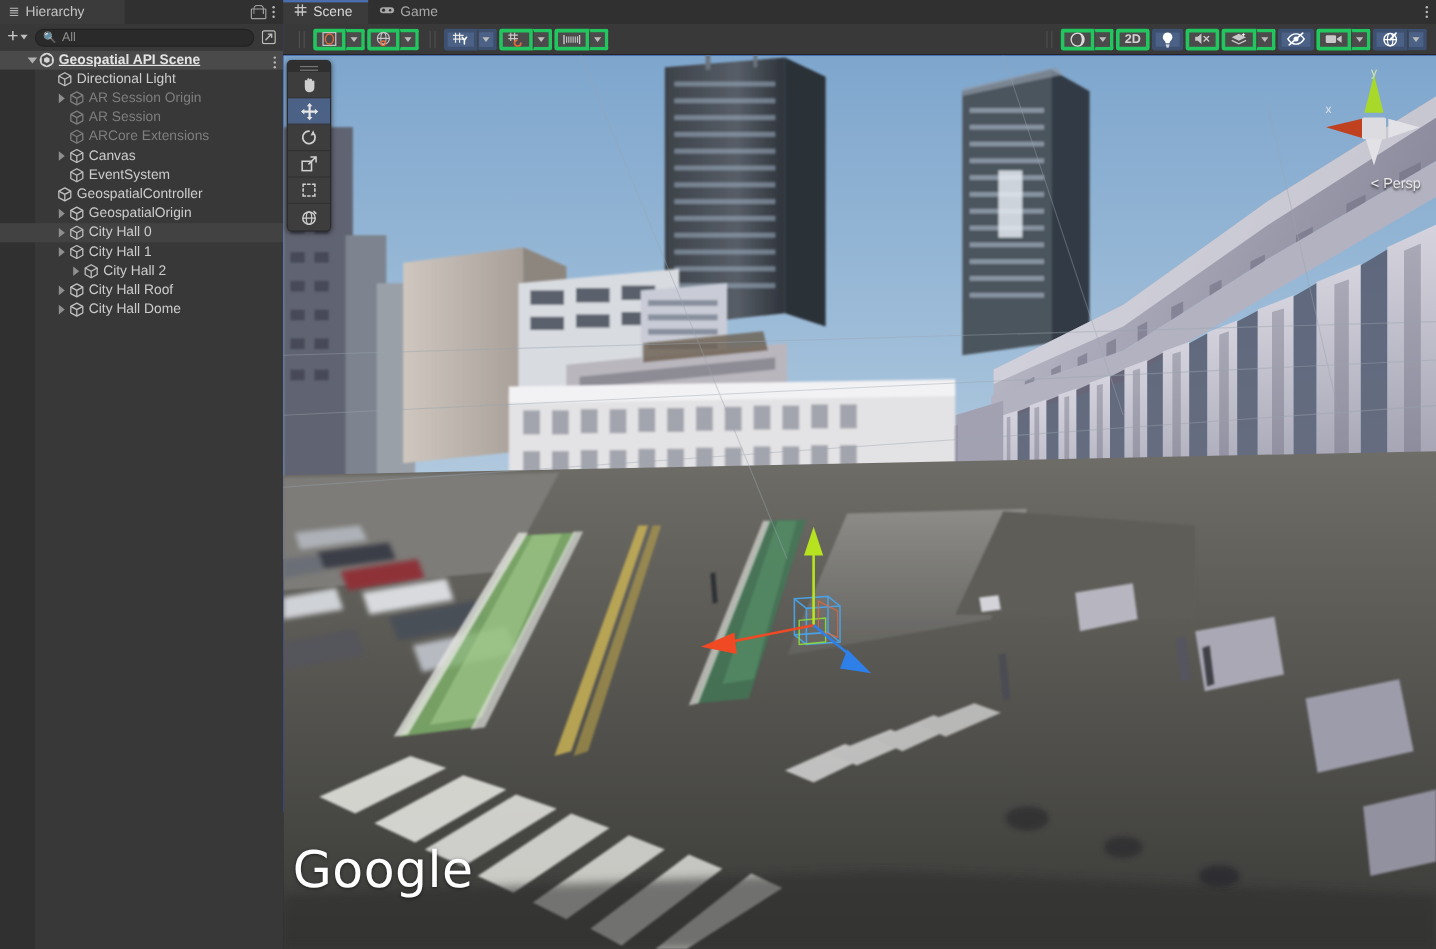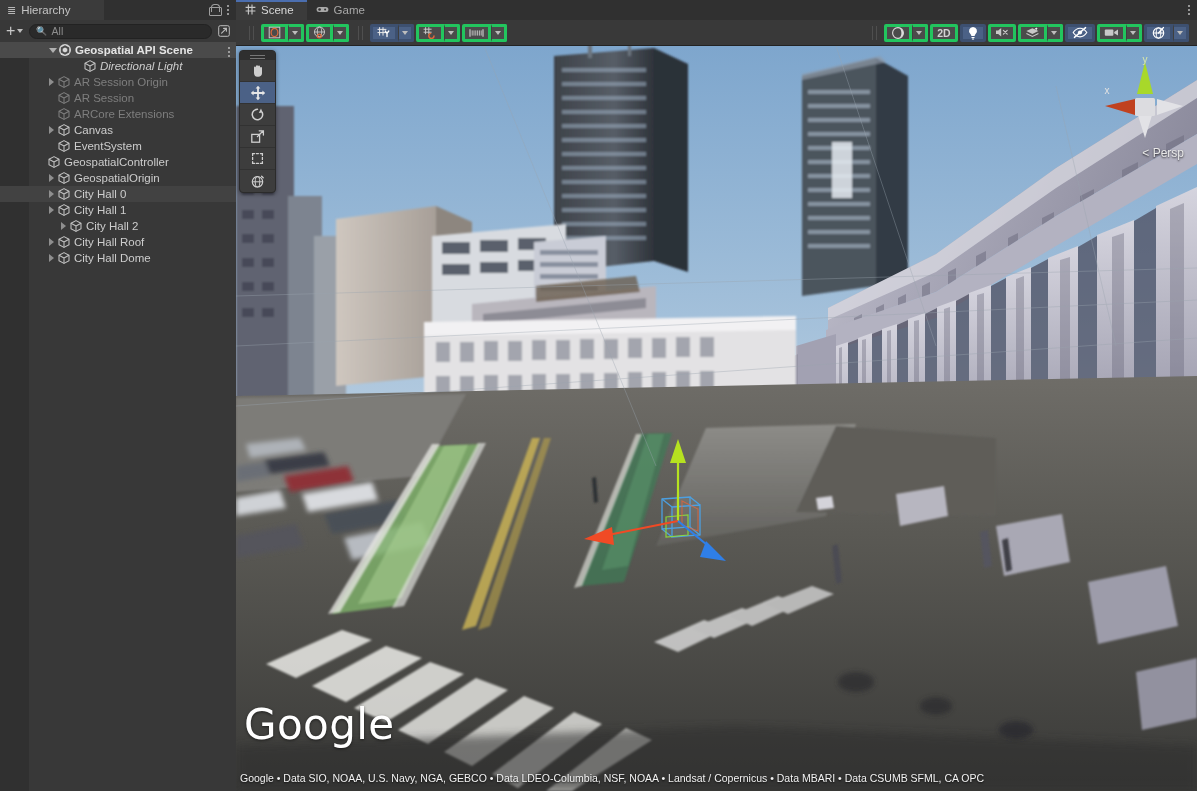--- a/index.html
+++ b/index.html
@@ -183,39 +183,39 @@
           <rect x="0.7" y="0.7" width="10.6" height="10.6" rx="1.6" fill="none" stroke="#bdbdbd" stroke-width="1"></rect>
           <path d="M3.6 8.2 L8.2 3.6 M5.6 3.4 H8.4 V6.2" fill="none" stroke="#bdbdbd" stroke-width="1.1" stroke-linecap="round"></path>
         </svg>
       </div>
     </div>
 
     <div class="h-tree">
       <div class="gutter"></div>
       <div class="rows" id="tree-rows">
 
-        <div class="row scene-row" style="padding-left:47px;">
+        <div class="row scene-row" style="padding-left:21px;text-decoration:underline;">
           <span class="twisty open">
               <i></i>
             </span>
           <span class="unity-ico">
             <svg width="14" height="14" viewBox="0 0 14 14">
               <circle cx="7" cy="7" r="6" fill="#d6d6d6"></circle>
               <path d="M7 2.2 L11.2 4.6 L11.2 9.4 L7 11.8 L2.8 9.4 L2.8 4.6 Z" fill="#4a4a4a"></path>
               <path d="M7 4.4 L9.3 5.7 L9.3 8.3 L7 9.6 L4.7 8.3 L4.7 5.7 Z" fill="#d6d6d6"></path>
             </svg>
           </span>
           <span class="rlabel">Geospatial API Scene</span>
           <span class="kebab row-kebab">
               <i></i>
               <i></i>
               <i></i>
             </span>
         </div>
-      <div class="row" style="padding-left: 72px; font-style: italic;">
+      <div class="row" style="padding-left: 36px;">
             <span class="twisty "></span>
             <span class="cube" style="color: rgb(194, 194, 194);">
               <svg width="14" height="14" viewBox="0 0 14 14">
                 <path d="M7 1.6 L12 4.3 L12 9.7 L7 12.4 L2 9.7 L2 4.3 Z" fill="none" stroke="currentColor" stroke-width="1.05" stroke-linejoin="round"></path>
                 <path d="M2 4.3 L7 7.0 L12 4.3 M7 7.0 L7 12.4" fill="none" stroke="currentColor" stroke-width="1.05" stroke-linejoin="round"></path>
               </svg>
             </span>
             <span class="rlabel">Directional Light</span>
           </div>
           <div class="row dim" style="padding-left: 46px;">
@@ -952,16 +952,15 @@
           <path d="M84 52 L58 45 L58 61 Z" fill="#e2e2e6"></path>
 
           <path d="M46 84 L54 58 L38 58 Z" fill="#e2e2e6"></path>
 
           <rect x="36" y="44" width="20" height="18" rx="1.5" fill="#dcdce0"></rect>
         </svg>
         <div class="persp-label">&lt; Persp</div>
       </div>
 
       <div class="gwm">Google</div>
-      <div class="gattr">Google • Data SIO, NOAA, U.S. Navy, NGA, GEBCO • Data LDEO-Columbia, NSF, NOAA • Landsat / Copernicus • Data MBARI • Data CSUMB SFML, CA OPC</div>
     </div>
   </div>
 </div>
 
 </body></html>

